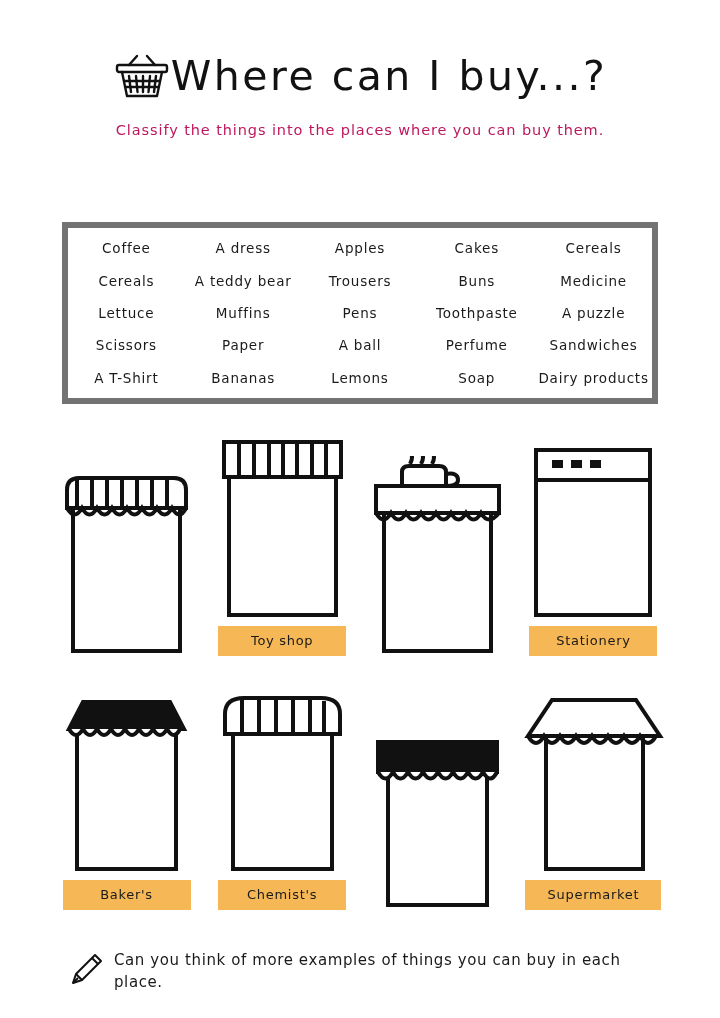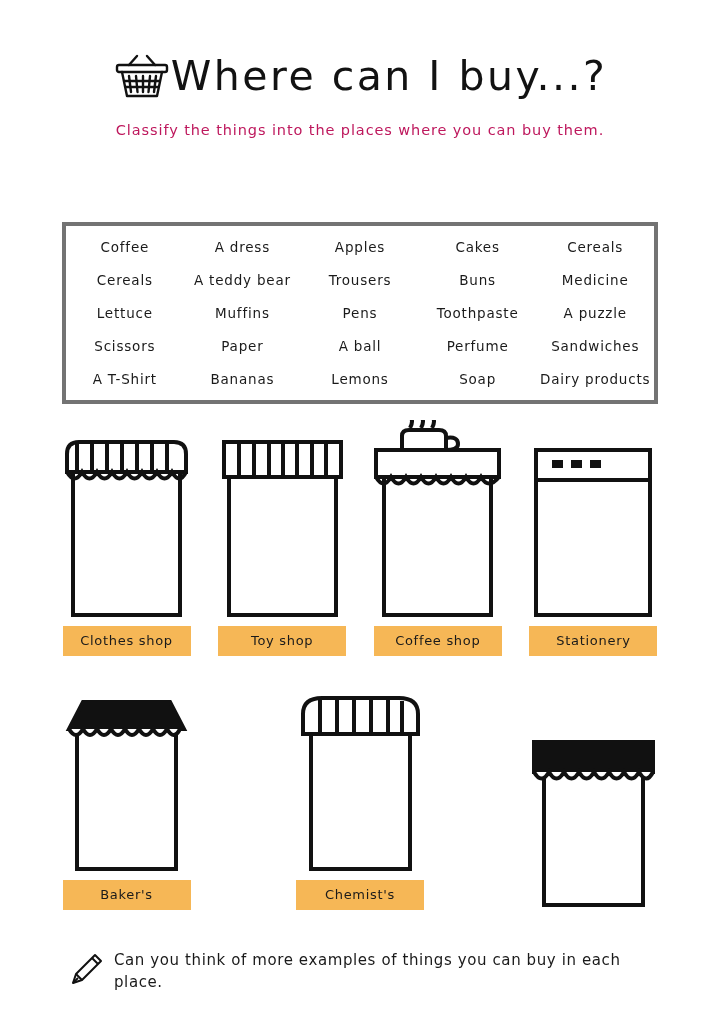--- a/index.html
+++ b/index.html
@@ -50,21 +50,21 @@
     margin-top: 22px;
   }
 
   
   .wordbox {
     position: absolute;
     left: 62px;
     top: 170px;
     width: 596px;
     height: 182px;
-    border: 4px solid #737373;
+    border: 6px solid #737373;
     box-sizing: border-box;
     display: grid;
     grid-template-columns: repeat(5, 1fr);
     grid-template-rows: repeat(5, 1fr);
     align-items: center;
     justify-items: center;
     padding: 4px 0;
     box-sizing: border-box;
   }
   .word {
@@ -203,21 +203,20 @@
         <div class="shop-art">
           <svg viewBox="0 0 143 200" xmlns="http://www.w3.org/2000/svg">
             <g fill="none" stroke="#111" stroke-width="4">
               <rect x="18" y="52" width="107" height="143"></rect>
               <path d="M12 52 L131 52 L131 34 Q131 22 119 22 L24 22 Q12 22 12 34 Z"></path>
               <path d="M22 52 L22 22 M37 52 L37 22 M52 52 L52 22 M67 52 L67 22 M82 52 L82 22 M97 52 L97 22 M112 52 L112 22"></path>
               <path d="M12 52 q7.5 13 15 0 q7.5 13 15 0 q7.5 13 15 0 q7.5 13 15 0 q7.5 13 15 0 q7.5 13 15 0 q7.5 13 15 0 q7.5 13 14 0"></path>
             </g>
           </svg>
         </div>
-        <div class="label">Clothes shop</div>
       </div>
 
       <div class="shop">
         <div class="shop-art">
           <svg viewBox="0 0 143 200" xmlns="http://www.w3.org/2000/svg">
             <g fill="none" stroke="#111" stroke-width="4">
               <rect x="18" y="57" width="107" height="138"></rect>
               <path d="M13 57 L130 57 L130 22 L13 22 Z"></path>
               <path d="M28 22 L28 57 M43 22 L43 57 M58 22 L58 57 M72 22 L72 57 M86 22 L86 57 M101 22 L101 57 M115 22 L115 57"></path>
             </g>
@@ -232,21 +231,20 @@
             <g fill="none" stroke="#111" stroke-width="4">
               <rect x="18" y="57" width="107" height="138"></rect>
               <rect x="10" y="30" width="123" height="27"></rect>
               <path d="M10 57 q7.5 13 15 0 q7.5 13 15 0 q7.5 13 15 0 q7.5 13 15 0 q7.5 13 15 0 q7.5 13 15 0 q7.5 13 15 0 q7.5 13 18 0"></path>
               <path d="M36 30 L36 16 q0 -6 7 -6 L73 10 q7 0 7 6 L80 30"></path>
               <path d="M80 18 q12 -2 12 6 q0 6 -12 6"></path>
               <path d="M44 8 q4 -7 0 -12 M55 8 q4 -7 0 -12 M66 8 q4 -7 0 -12"></path>
             </g>
           </svg>
         </div>
-        <div class="label">Coffee shop</div>
       </div>
 
       <div class="shop">
         <div class="shop-art">
           <svg viewBox="0 0 143 200" xmlns="http://www.w3.org/2000/svg">
             <g fill="none" stroke="#111" stroke-width="4">
               <rect x="14" y="30" width="114" height="165"></rect>
               <path d="M14 60 L128 60"></path>
               <rect x="30" y="40" width="11" height="8" fill="#111" stroke="none"></rect>
               <rect x="49" y="40" width="11" height="8" fill="#111" stroke="none"></rect>
@@ -292,20 +290,32 @@
           <svg viewBox="0 0 143 200" xmlns="http://www.w3.org/2000/svg">
             <g fill="none" stroke="#111" stroke-width="4">
               <rect x="22" y="62" width="99" height="133"></rect>
               <rect x="12" y="32" width="119" height="30" fill="#111" stroke="#111"></rect>
               <path d="M12 62 q7.5 13 15 0 q7.5 13 15 0 q7.5 13 15 0 q7.5 13 15 0 q7.5 13 15 0 q7.5 13 15 0 q7.5 13 15 0 q7.5 13 14 0" fill="#fff" stroke="#111"></path>
             </g>
           </svg>
         </div>
       </div>
 
+      <div class="shop">
+        <div class="shop-art">
+          <svg viewBox="0 0 143 200" xmlns="http://www.w3.org/2000/svg">
+            <g fill="none" stroke="#111" stroke-width="4">
+              <rect x="24" y="62" width="97" height="133"></rect>
+              <path d="M6 62 L138 62 L114 26 L30 26 Z"></path>
+              <path d="M6 62 q8 14 16 0 q8 14 16 0 q8 14 16 0 q8 14 16 0 q8 14 16 0 q8 14 16 0 q8 14 16 0 q8 14 16 0"></path>
+            </g>
+          </svg>
+        </div>
+        <div class="label wide">Supermarket</div>
+      </div>
 
     </div>
   </div>
 
   <div class="footer">
     <span class="pencil-icon">
       <svg viewBox="0 0 36 36" xmlns="http://www.w3.org/2000/svg">
         <g fill="none" stroke="#111" stroke-width="2" stroke-linejoin="round">
           <path d="M27 3 L33 9 L14 28 L5 31 L8 22 Z"></path>
           <path d="M24 6 L30 12"></path>

